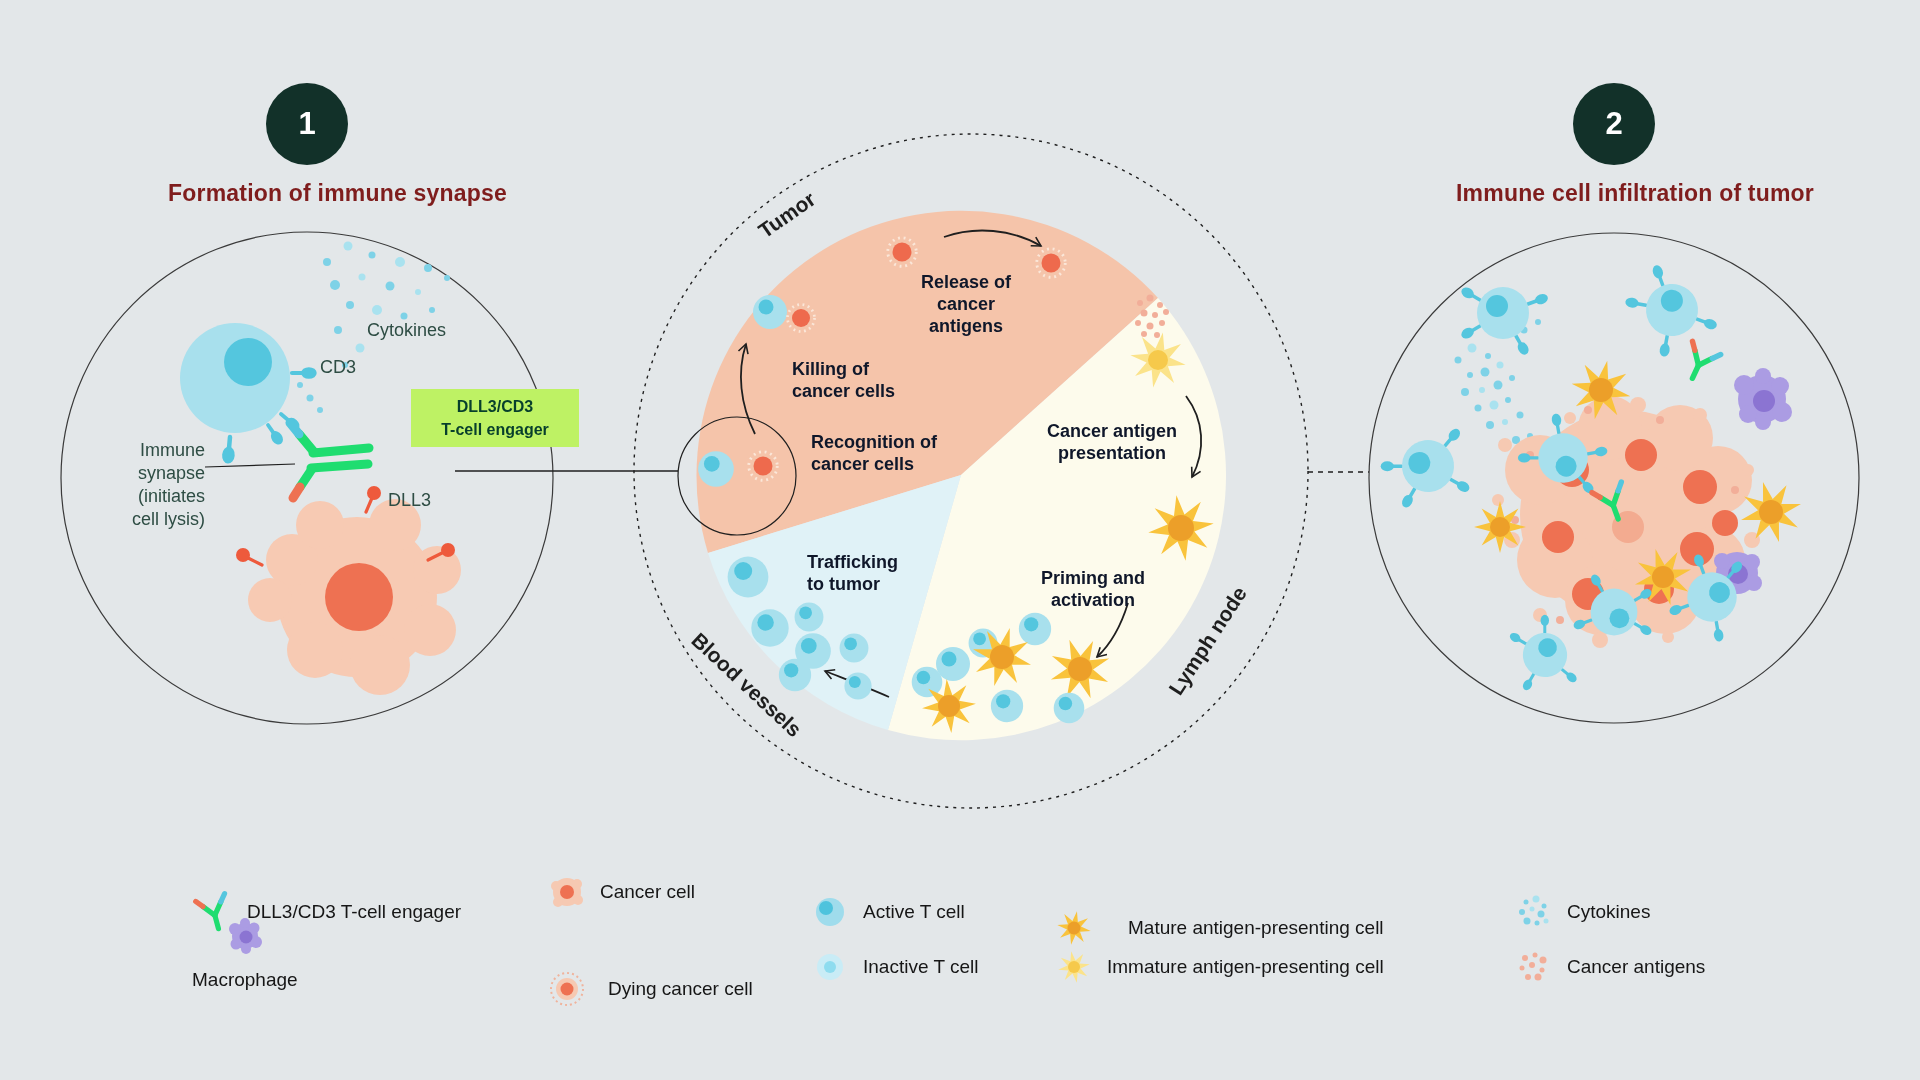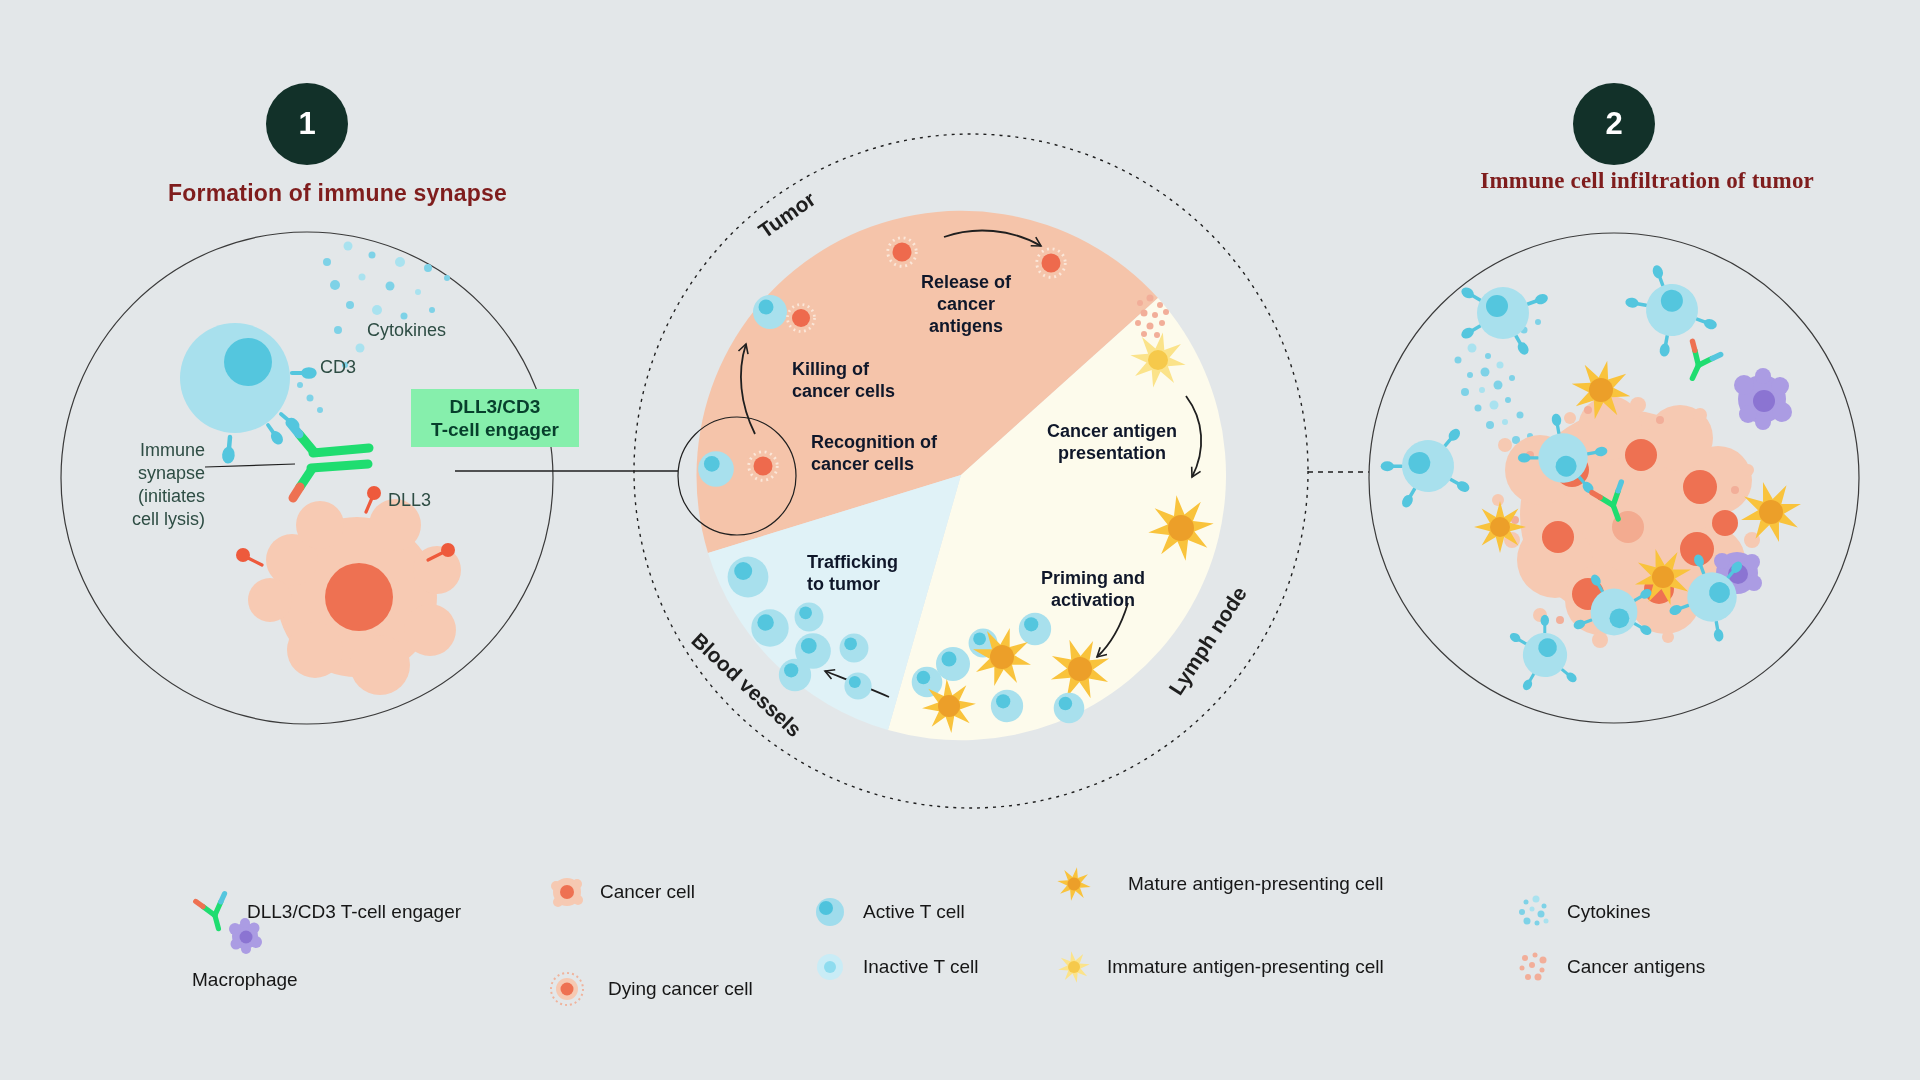--- a/index.html
+++ b/index.html
@@ -14,21 +14,21 @@
     width:82px;height:82px;border-radius:50%;background:#123129;color:#ffffff;
     display:flex;align-items:center;justify-content:center;
     font-size:31px;font-weight:bold;z-index:2;position:absolute;
   }
   .h-title{font-size:23px;font-weight:bold;color:#7f1d1d;text-align:right;letter-spacing:.2px;}
   .cycle-label{font-size:18px;font-weight:bold;color:#0f172a;line-height:22px;white-space:pre-line;}
   .center{text-align:center;}
   .side-label{font-size:21px;font-weight:bold;color:#1e1e1e;white-space:nowrap;text-align:center;}
   .cell-label{font-size:18px;color:#2e4d44;white-space:pre-line;line-height:23px;}
   .engager-box{
-    background:#86efac;color:#073f2c;font-weight:bold;font-size:19px;line-height:23px;
+    background:#bef264;color:#073f2c;font-weight:bold;font-size:16px;line-height:23px;
     display:flex;align-items:center;justify-content:center;text-align:center;white-space:pre-line;
   }
   .legend-item{position:absolute;display:flex;align-items:center;gap:11px;height:44px;z-index:2;}
   .legend-label{font-size:19px;color:#161616;white-space:nowrap;}
   .licon{flex:0 0 44px;}
 </style>
 </head>
 <body>
 
 <svg class="scene" width="1920" height="1080" viewBox="0 0 1920 1080">
@@ -334,21 +334,21 @@
 
     <use href="#ab-sm" transform="translate(1700,362) rotate(25) scale(1.2)"></use>
     <use href="#ab-sm" transform="translate(1612,502) rotate(-20) scale(1.2)"></use>
   </g>
 </svg>
 
 <div class="badge" style="left:266px;top:83px;">1</div>
 <div class="txt h-title" style="left:107px;top:180px;width:400px;">Formation of immune synapse</div>
 
 <div class="badge" style="left:1573px;top:83px;">2</div>
-<div class="txt h-title" style="left:1414px;top:168px;width:400px;font-family:Liberation Serif, serif;">Immune cell infiltration of tumor</div>
+<div class="txt h-title" style="left:1414px;top:180px;width:400px;">Immune cell infiltration of tumor</div>
 
 <div class="txt cell-label" style="left:367px;top:319px;">Cytokines</div>
 <div class="txt cell-label" style="left:320px;top:356px;">CD3</div>
 <div class="txt cell-label" style="left:388px;top:489px;">DLL3</div>
 <div class="txt cell-label" style="left:70px;top:439px;width:135px;text-align:right;">Immune
 synapse
 (initiates
 cell lysis)</div>
 <div class="txt engager-box" style="left:411px;top:389px;width:168px;height:58px;">DLL3/CD3
 T-cell engager</div>
@@ -425,21 +425,21 @@
   <span class="legend-label">Active T cell</span>
 </div>
 <div class="legend-item" style="left:808px;top:945px;">
   <svg class="licon" width="44" height="44" viewBox="-22 -22 44 44">
     <circle r="13" fill="#c9ecf6"></circle>
       <circle r="6" fill="#8edcef"></circle>
   </svg>
   <span class="legend-label">Inactive T cell</span>
 </div>
 
-<div class="legend-item" style="left:1052px;top:862px;gap:32px;">
+<div class="legend-item" style="left:1052px;top:906px;gap:32px;">
   <svg class="licon" width="44" height="44" viewBox="-22 -22 44 44">
     <use href="#star8" transform="rotate(10) scale(17)" fill="#f9c33c"></use>
       <circle r="6.5" fill="#ec9f29"></circle>
   </svg>
   <span class="legend-label">Mature antigen-presenting cell</span>
 </div>
 <div class="legend-item" style="left:1052px;top:945px;">
   <svg class="licon" width="44" height="44" viewBox="-22 -22 44 44">
     <use href="#star8" transform="rotate(-10) scale(16)" fill="#fbe38a"></use>
       <circle r="6" fill="#f6c94b"></circle>

